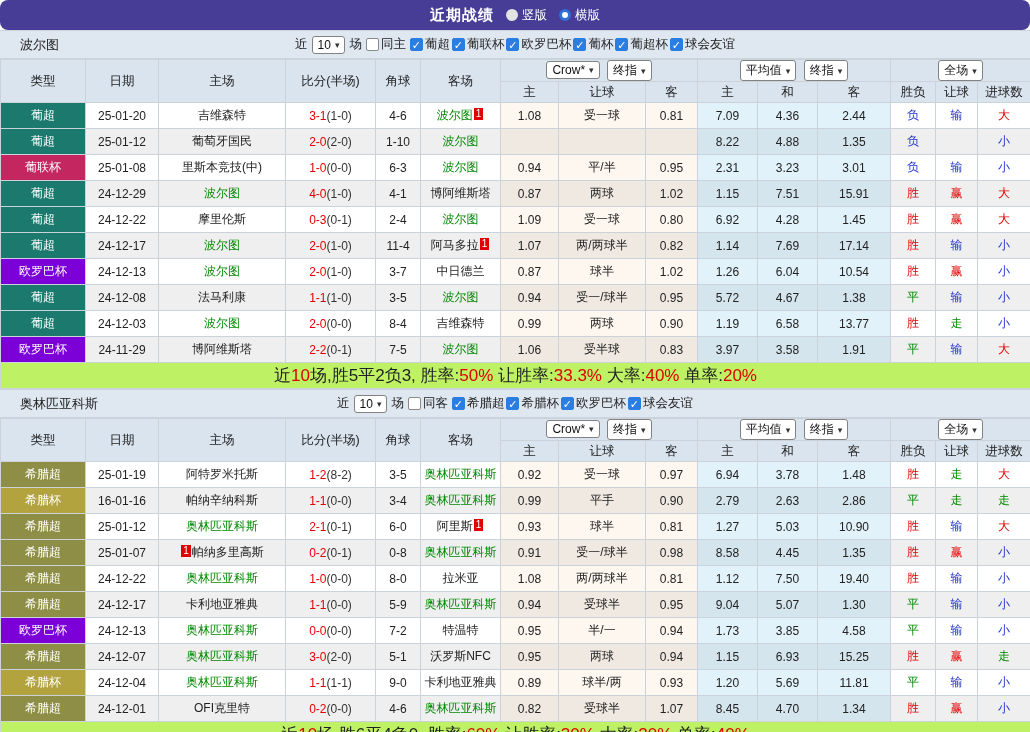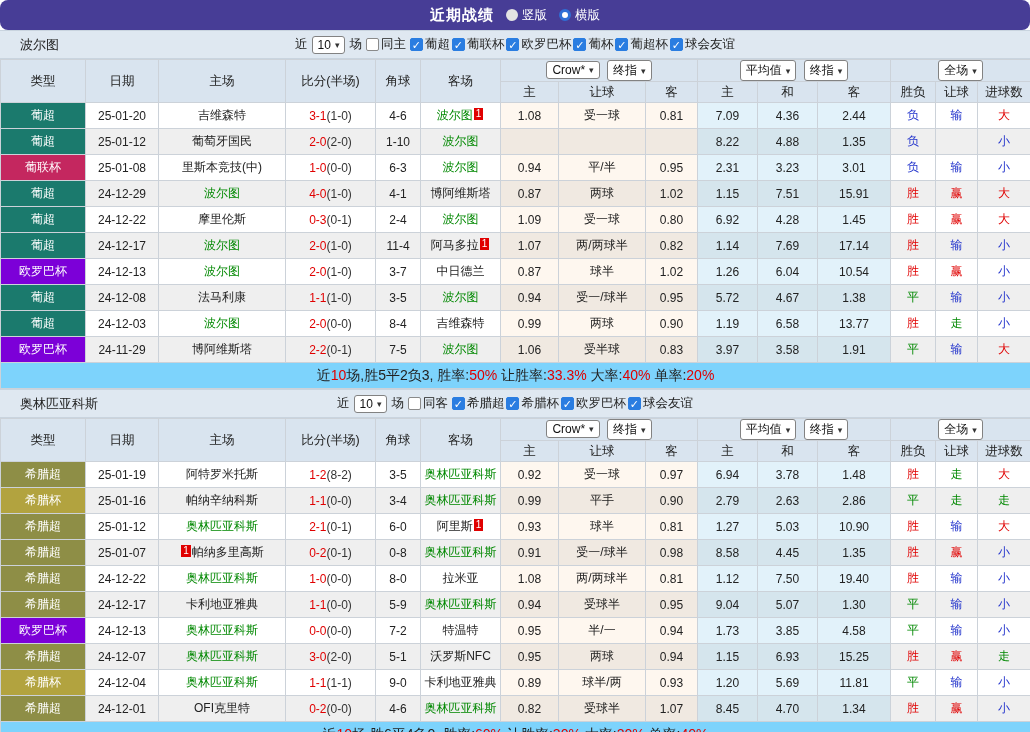--- a/index.html
+++ b/index.html
@@ -27,21 +27,21 @@
   .selcell .select{margin:0 2px;}
   .grid tbody td{height:25px;font-size:12px;color:#222;}
   .grid tbody tr:nth-child(even){background:#efefef;}
   .grid td.h{background:rgba(246,198,150,0.15);}
   .grid td.a{background:rgba(125,195,232,0.22);}
   .grid td.type{color:#fff;font-size:12px;}
   .focus{color:#008800;}
   .ft{color:#e00000;}
   .ht{color:#333;}
   .card{display:inline-block;background:#e00000;color:#fff;font-size:10px;line-height:12px;padding:0 2px;margin:0 1px;vertical-align:2px;}
-  .grid tfoot td{height:25px;background:#7dd3fc;font-size:14px;color:#222;}
+  .grid tfoot td{height:25px;background:#bef264;font-size:17px;color:#222;}
   .red{color:#e00000;}
 </style>
 </head>
 <body>
 
 <div class="page">
   <div class="titlebar" style="background: rgb(71, 61, 150);">
     <span class="title">近期战绩</span>
     <label class="radiowrap">
       <span class="radio"></span>
@@ -452,21 +452,21 @@
               <td class="h">0.97</td>
               <td class="a">6.94</td>
               <td class="a">3.78</td>
               <td class="a">1.48</td>
               <td class="res" style="color:#e00000">胜</td>
               <td class="res" style="color:#008800">走</td>
               <td class="res" style="color:#e00000">大</td>
             </tr>
             <tr>
               <td class="type" style="background:#b2a33f">希腊杯</td>
-              <td class="">25-01-16</td>
+              <td class="">16-01-16</td>
               <td class=""><span class="">帕纳辛纳科斯</span></td>
               <td class=""><span class="ft">1-1</span><span class="ht">(0-0)</span></td>
               <td class="">3-4</td>
               <td class=""><span class="focus">奥林匹亚科斯</span></td>
               <td class="h">0.99</td>
               <td class="h">平手</td>
               <td class="h">0.90</td>
               <td class="a">2.79</td>
               <td class="a">2.63</td>
               <td class="a">2.86</td>

